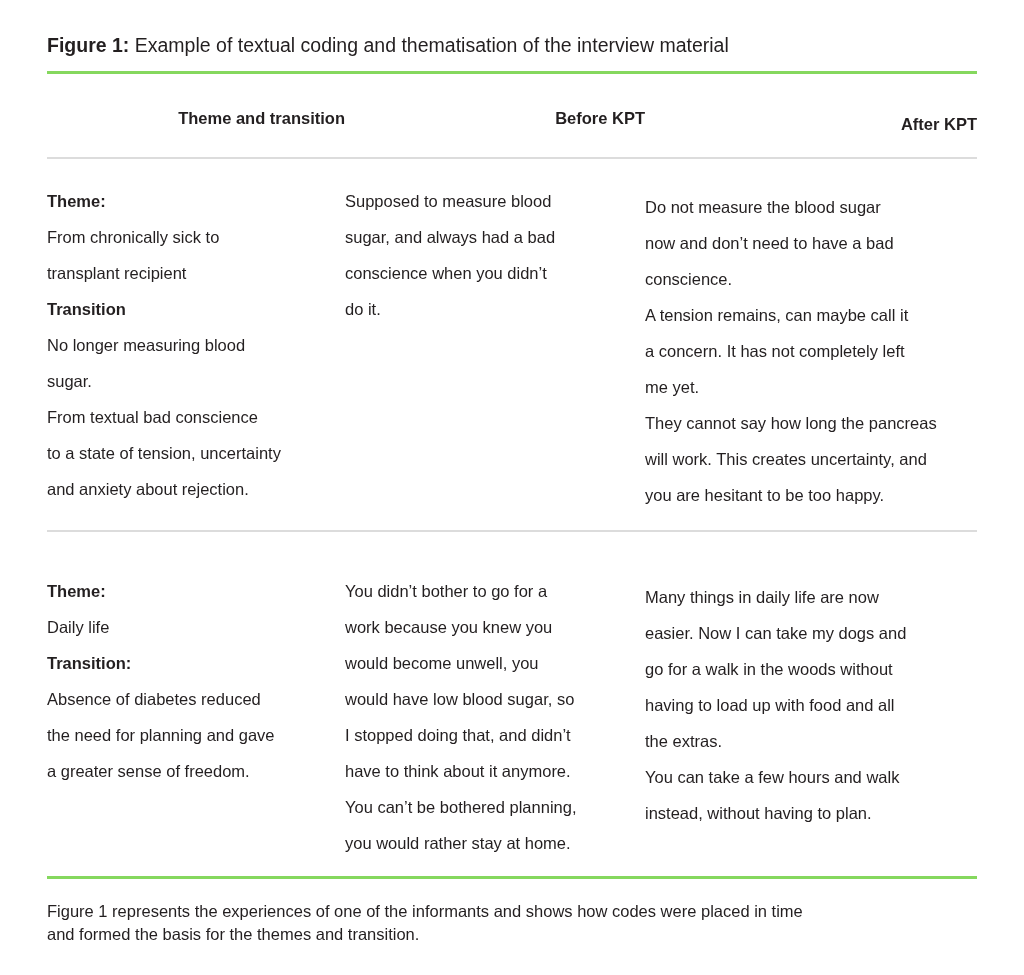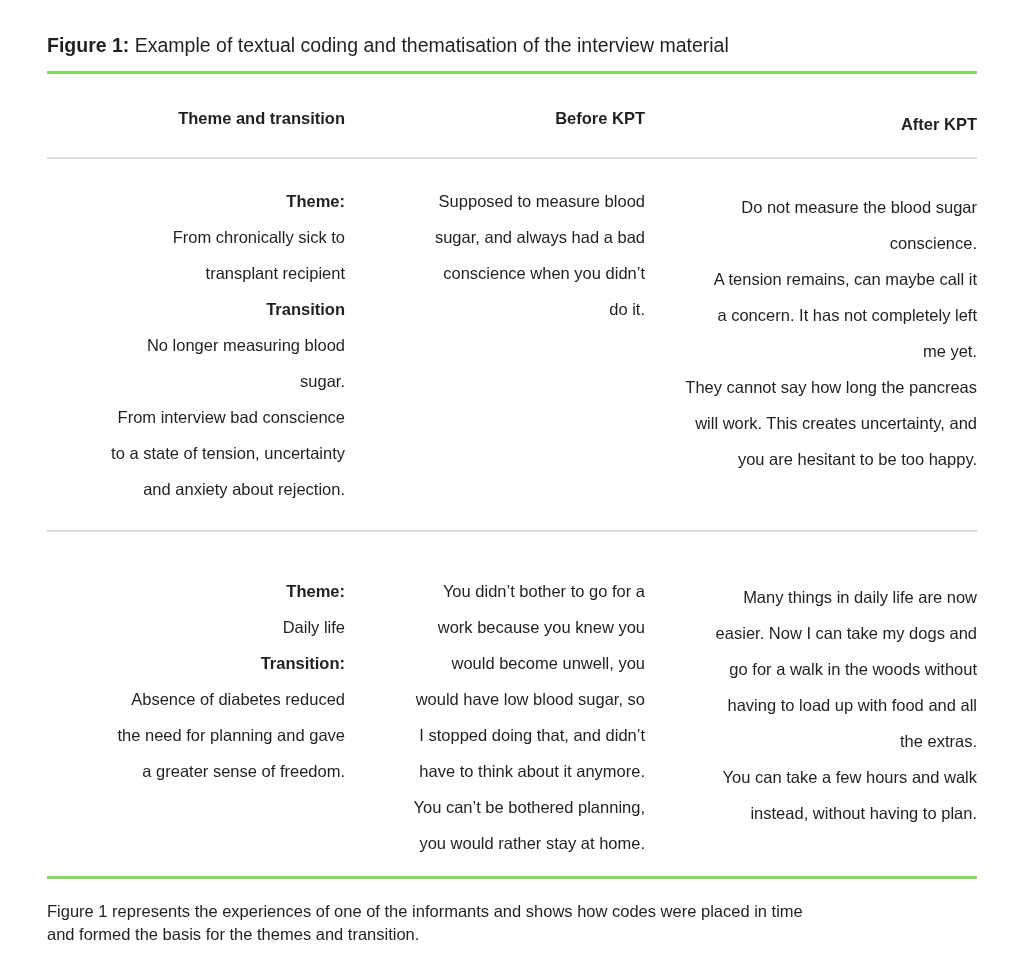--- a/index.html
+++ b/index.html
@@ -89,21 +89,21 @@
 
   .col-1 { width: 298px; flex: 0 0 298px; }
   .col-2 { width: 300px; flex: 0 0 300px; }
   .col-3 { width: 332px; flex: 0 0 332px; margin-top: 6px; }
 
   .cell-body {
     font-size: 16.5px;
     line-height: 36px;
     color: #231f20;
   }
-  .cell-body .ln { display: block; white-space: nowrap; text-align: right; }
+  .cell-body .ln { display: block; white-space: nowrap; }
   .cell-body .ln.b { font-weight: bold; }
 
   
   .figure-note {
     position: absolute;
     left: 47px;
     top: 900px;
     width: 940px;
     font-size: 16.5px;
     line-height: 23px;
@@ -132,32 +132,33 @@
   <div class="rule-gray header-sep" style="background: rgb(220, 220, 220);"></div>
 
   <div class="table-row row-1">
     <div class="cell-body col-1">
         <span class="ln b">Theme:</span>
         <span class="ln">From chronically sick to</span>
         <span class="ln">transplant recipient</span>
         <span class="ln b">Transition</span>
         <span class="ln">No longer measuring blood</span>
         <span class="ln">sugar.</span>
-        <span class="ln">From interview bad conscience</span>
+        <span class="ln">From textual bad conscience</span>
         <span class="ln">to a state of tension, uncertainty</span>
         <span class="ln">and anxiety about rejection.</span>
       </div>
     <div class="cell-body col-2">
         <span class="ln">Supposed to measure blood</span>
         <span class="ln">sugar, and always had a bad</span>
         <span class="ln">conscience when you didn’t</span>
         <span class="ln">do it.</span>
       </div>
     <div class="cell-body col-3">
         <span class="ln">Do not measure the blood sugar</span>
+        <span class="ln">now and don’t need to have a bad</span>
         <span class="ln">conscience.</span>
         <span class="ln">A tension remains, can maybe call it</span>
         <span class="ln">a concern. It has not completely left</span>
         <span class="ln">me yet.</span>
         <span class="ln">They cannot say how long the pancreas</span>
         <span class="ln">will work. This creates uncertainty, and</span>
         <span class="ln">you are hesitant to be too happy.</span>
       </div>
   </div>
 

